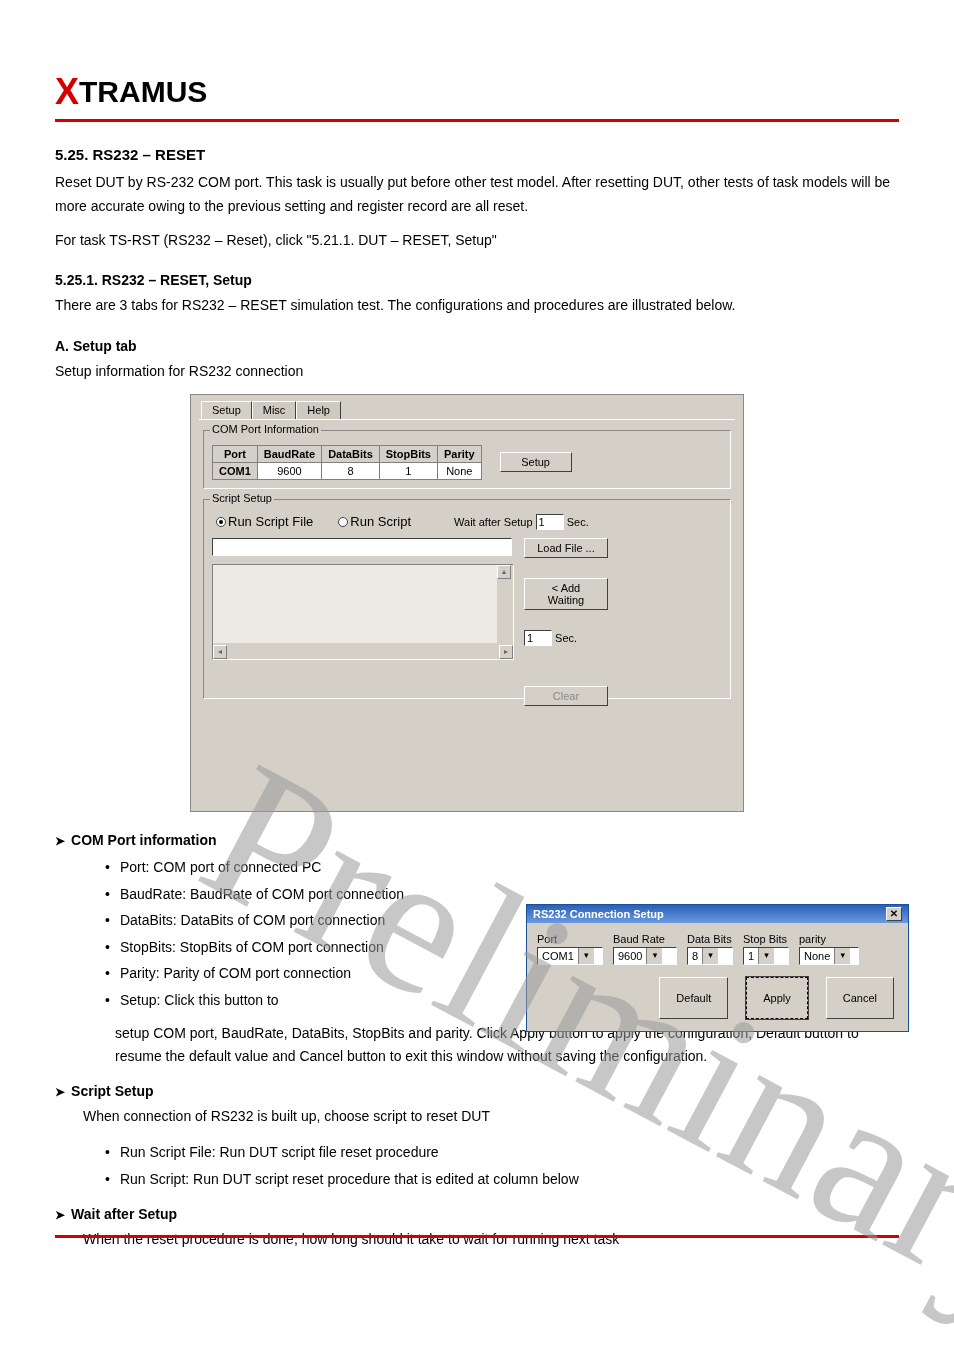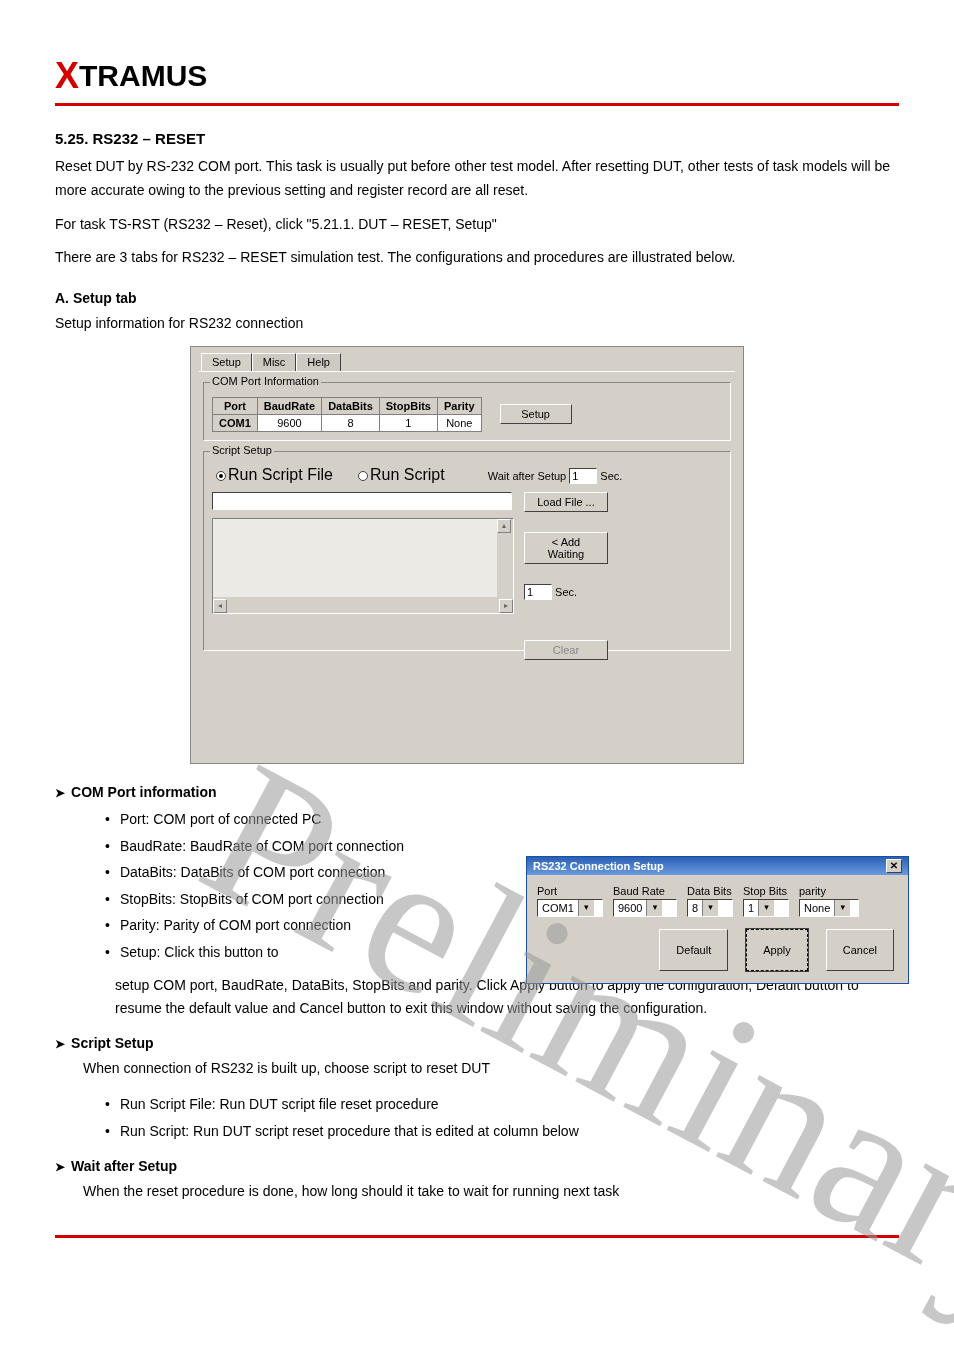--- a/index.html
+++ b/index.html
@@ -6,21 +6,21 @@
   body {
     width: 954px;
     height: 1350px;
     background: #fff;
     font-family: Arial, sans-serif;
     font-size: 13px;
     position: relative;
     color: #000;
   }
   .page { padding: 55px 55px 0 55px; position: relative; }
-  .logo { font-size: 30px; font-weight: bold; letter-spacing: 0;}
+  .logo { font-size: 30px; font-weight: bold; letter-spacing: 0; margin-top: 16px;}
   .logo .x { color: #d40000; font-size: 36px; vertical-align: -2px; }
   .redline { height: 3px; background: #d40000; margin: 6px 0 24px 0; }
 
   .sec-title { font-weight: bold; font-size: 15px; margin: 6px 0 8px 0; }
   .body-text { font-size: 14px; line-height: 1.7; margin: 6px 0 10px 0; }
 
   .sub-sec { font-weight: bold; font-size: 14px; margin: 20px 0 6px 0; }
 
   
   .win1 {
@@ -77,21 +77,21 @@
     display: inline-block;
     background: #d4d0c8;
     border: 1px solid #404040;
     border-top-color: #fff;
     border-left-color: #fff;
     padding: 3px 10px;
     font-size: 11px;
     text-align: center;
   }
   .radio-row { margin: 0 0 8px 4px; }
-  .radio { display: inline-block; margin-right: 22px; font-size: 16px; }
+  .radio { display: inline-block; margin-right: 22px; font-size: 13px; }
   .radio .dot {
     display: inline-block; width: 10px; height: 10px; border: 1px solid #404040; border-radius: 50%; background: #fff; vertical-align: -1px; margin-right: 2px; position: relative;
   }
   .radio.sel .dot::after { content:""; position:absolute; width:4px; height:4px; background:#000; border-radius:50%; top:2px; left:2px; }
   .input-line {
     background: #fff;
     border: 1px solid #404040;
     border-right-color: #fff;
     border-bottom-color: #fff;
     height: 18px;
@@ -178,20 +178,21 @@
 <div class="page">
   <div class="logo">
     <span class="x">X</span><span>TRAMUS</span>
   </div>
   <div class="redline"></div>
 
   <div class="sec-title">5.25. RS232 – RESET</div>
   <div class="body-text">Reset DUT by RS-232 COM port. This task is usually put before other test model. After resetting DUT, other tests of task models will be more accurate owing to the previous setting and register record are all reset.</div>
   <div class="body-text">For task TS-RST (RS232 – Reset), click "5.21.1. DUT – RESET, Setup"</div>
 
+  <div class="sub-sec">5.25.1. RS232 – RESET, Setup</div>
   <div class="body-text">There are 3 tabs for RS232 – RESET simulation test. The configurations and procedures are illustrated below.</div>
 
   <div class="sub-sec">A. Setup tab</div>
   <div class="body-text">Setup information for RS232 connection</div>
 
   <div class="win1">
     <div class="tabs">
       <div class="tab">Setup</div>
       <div class="tab inactive">Misc</div>
       <div class="tab inactive">Help</div>

